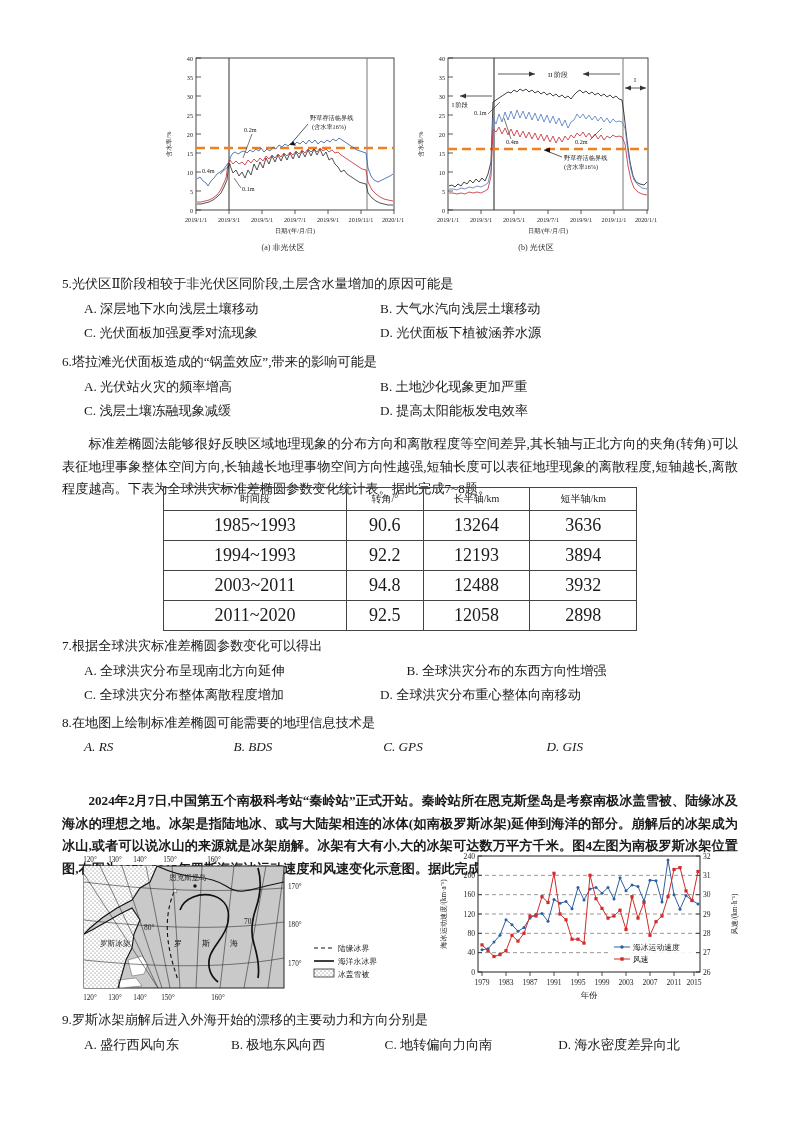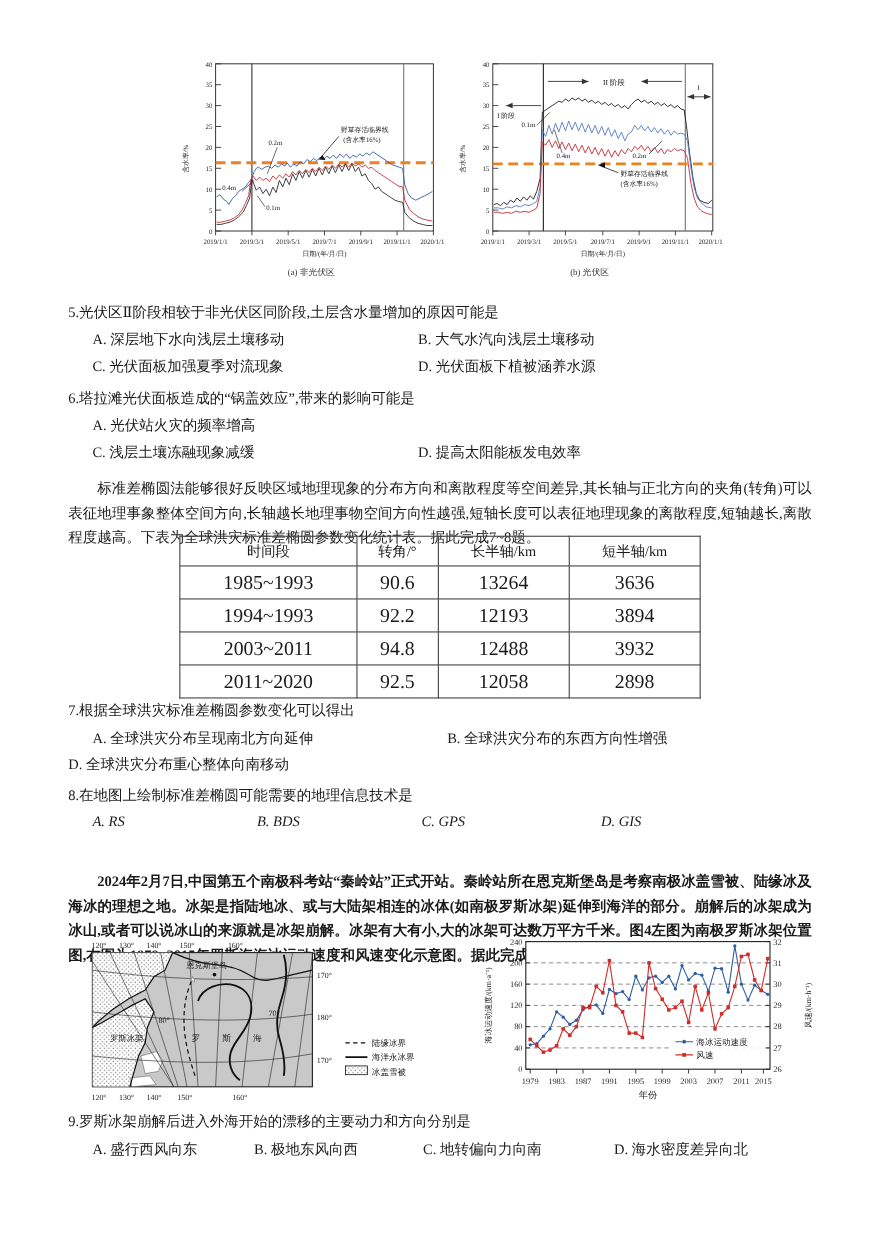--- a/index.html
+++ b/index.html
@@ -25,21 +25,21 @@
   .chartbox.b{left:252px;width:248px;}
   .cap{position:absolute;width:100%;text-align:center;font-size:8px;color:#333;}
 
   
   .tblwrap{position:absolute;left:163px;top:487px;width:474px;}
   table.std{border-collapse:collapse;width:100%;}
   table.std th,table.std td{
     border:1px solid #444;text-align:center;font-size:18px;
     padding:4px 2px;font-weight:normal;
   }
-  table.std th{font-size:13px;text-align:center;}
+  table.std th{font-size:10px;text-align:center;}
 
   
   .mapfig{position:absolute;left:62px;top:848px;width:330px;height:158px;}
 
   
   .seafig{position:absolute;left:432px;top:848px;width:320px;height:160px;}
 
   .tiny{font-size:6.2px;fill:#222;font-family:"Liberation Serif",serif;}
   .tiny2{font-size:6.8px;fill:#222;font-family:"Liberation Serif",serif;}
 </style>
@@ -230,20 +230,21 @@
       <div class="opt" style="width:55%;">D. 光伏面板下植被涵养水源</div>
     </div>
   </div>
 
   <div style="position:absolute;left:62px;top:352px;width:680px;">
     <div class="qline">
       <span class="q-num">6.</span><span>塔拉滩光伏面板造成的“锅盖效应”,带来的影响可能是</span>
     </div>
     <div class="opts" style="margin-top:6px;">
       <div class="opt" style="width:45%;padding-left:22px;">A. 光伏站火灾的频率增高</div>
+      <div class="opt" style="width:55%;">B. 土地沙化现象更加严重</div>
     </div>
     <div class="opts" style="margin-top:6px;">
       <div class="opt" style="width:45%;padding-left:22px;">C. 浅层土壤冻融现象减缓</div>
       <div class="opt" style="width:55%;">D. 提高太阳能板发电效率</div>
     </div>
   </div>
 
   <div style="position:absolute;left:62px;top:433px;width:676px;">
     <div class="para indent">标准差椭圆法能够很好反映区域地理现象的分布方向和离散程度等空间差异,其长轴与正北方向的夹角(转角)可以表征地理事象整体空间方向,长轴越长地理事物空间方向性越强,短轴长度可以表征地理现象的离散程度,短轴越长,离散程度越高。下表为全球洪灾标准差椭圆参数变化统计表。据此完成7~8题。</div>
   </div>
@@ -289,20 +290,21 @@
 
   <div style="position:absolute;left:62px;top:636px;width:680px;">
     <div class="qline">
       <span class="q-num">7.</span><span>根据全球洪灾标准差椭圆参数变化可以得出</span>
     </div>
     <div class="opts" style="margin-top:6px;gap:48px;">
       <div class="opt" style="width:45%;padding-left:22px;">A. 全球洪灾分布呈现南北方向延伸</div>
       <div class="opt" style="width:55%;">B. 全球洪灾分布的东西方向性增强</div>
     </div>
     <div class="opts" style="margin-top:6px;">
+      <div class="opt" style="width:45%;padding-left:22px;">C. 全球洪灾分布整体离散程度增加</div>
       <div class="opt" style="width:55%;">D. 全球洪灾分布重心整体向南移动</div>
     </div>
   </div>
 
   <div style="position:absolute;left:62px;top:713px;width:680px;">
     <div class="qline">
       <span class="q-num">8.</span><span>在地图上绘制标准差椭圆可能需要的地理信息技术是</span>
     </div>
     <div class="opts" style="margin-top:6px;font-style:italic;">
       <div class="opt" style="width:22%;padding-left:22px;">A. RS</div>

